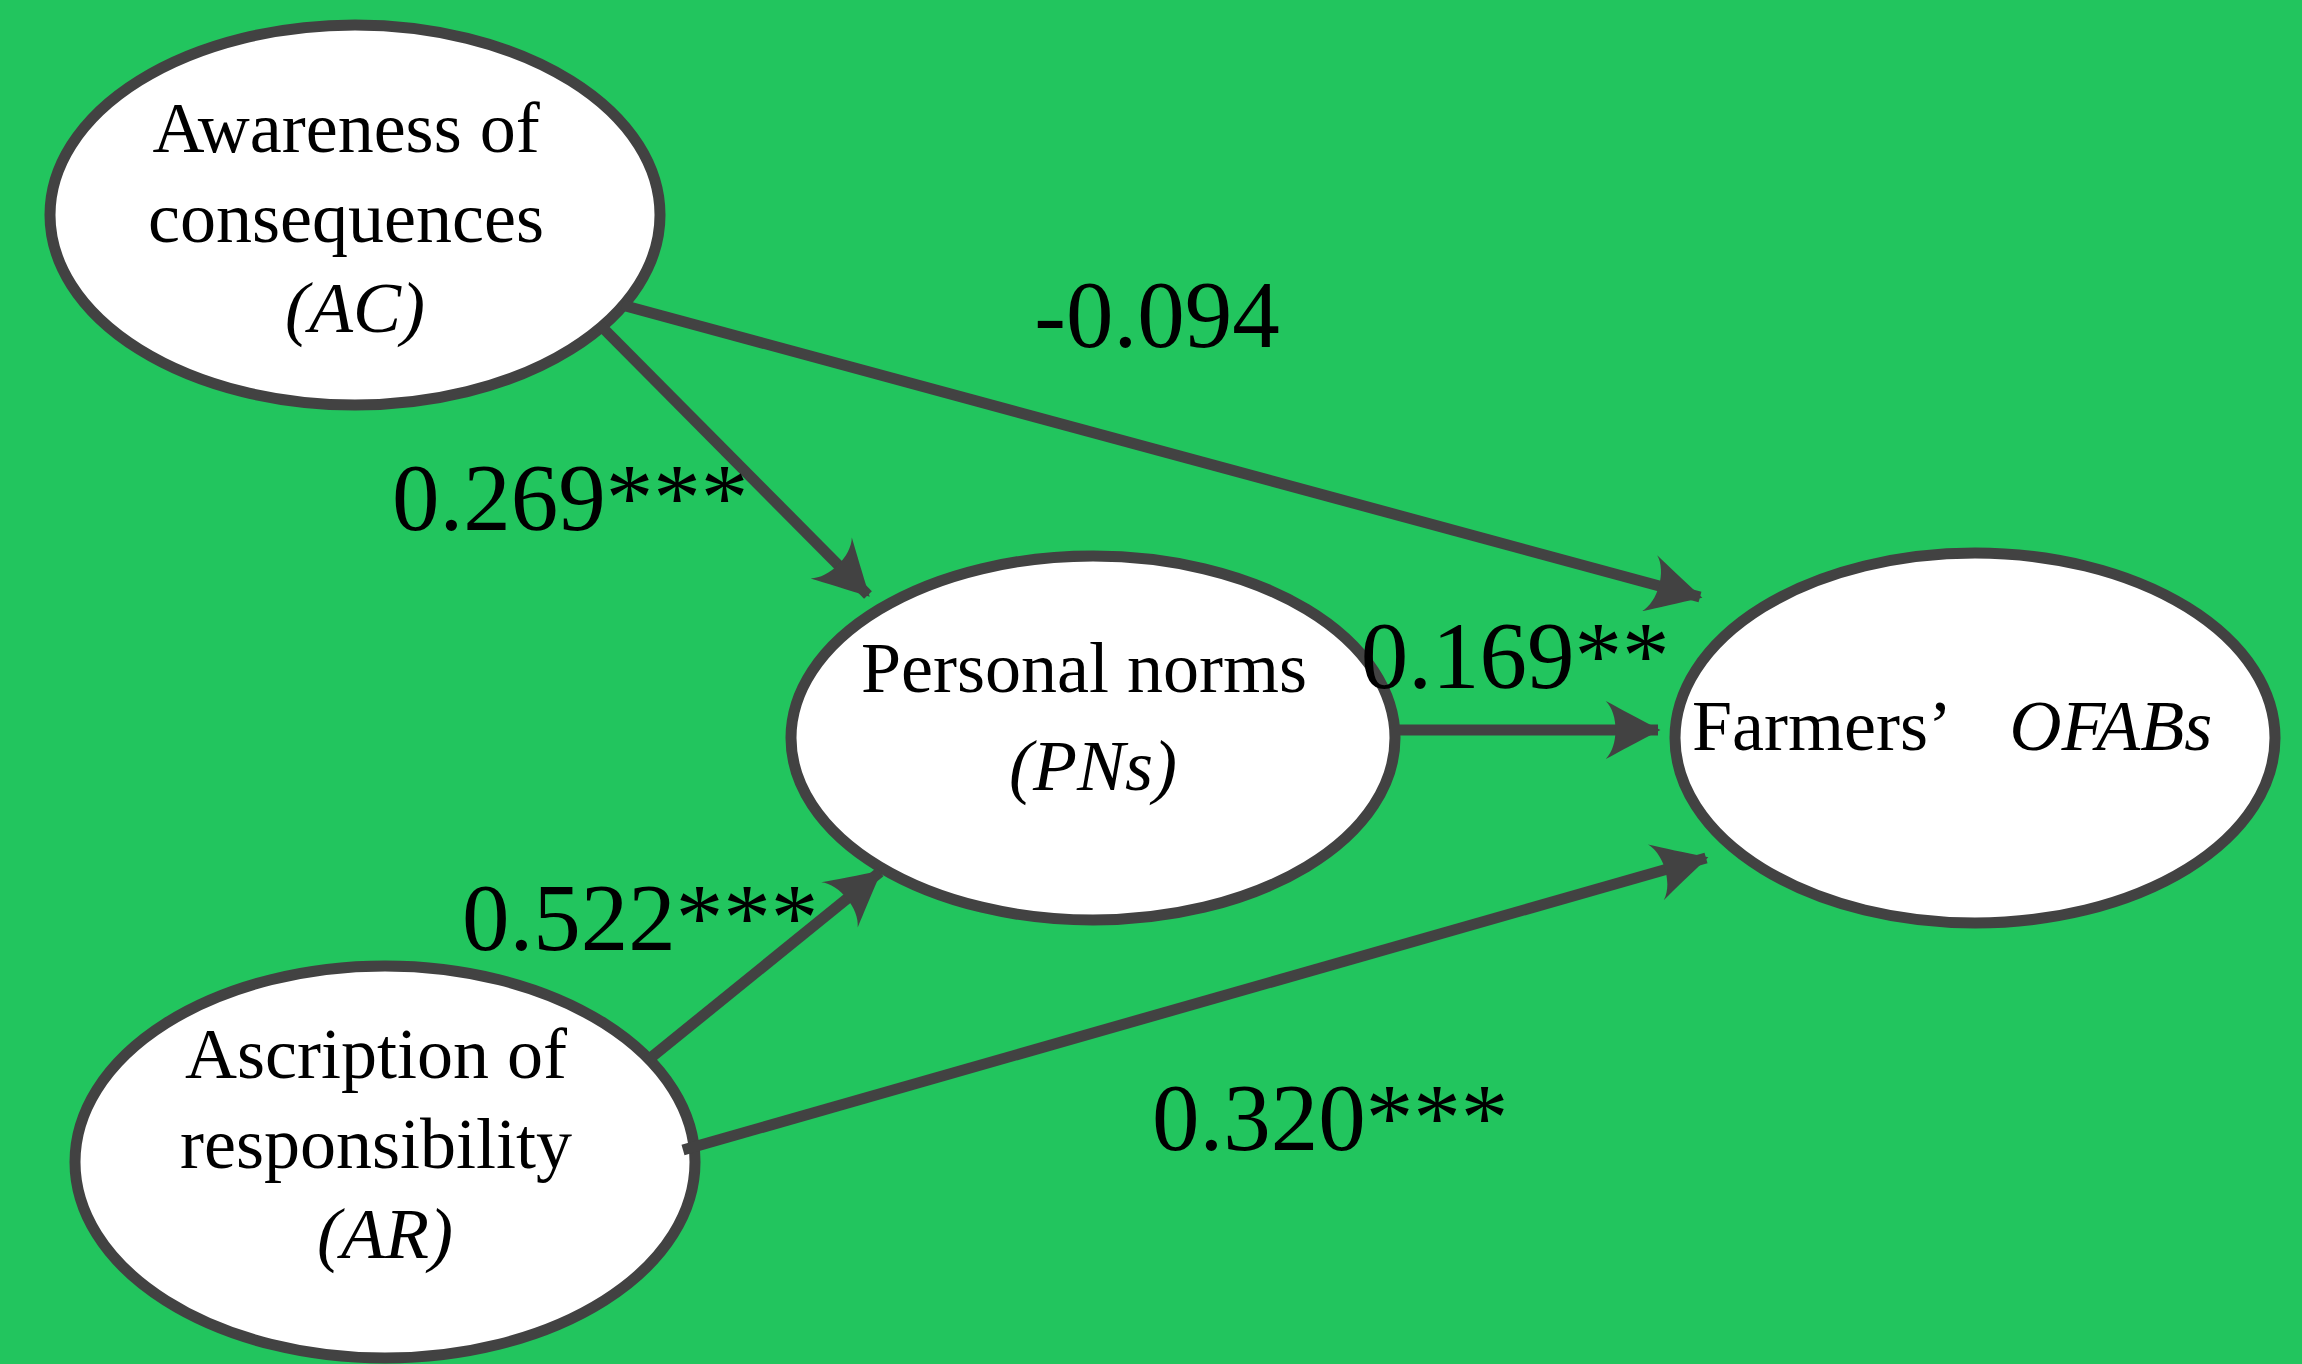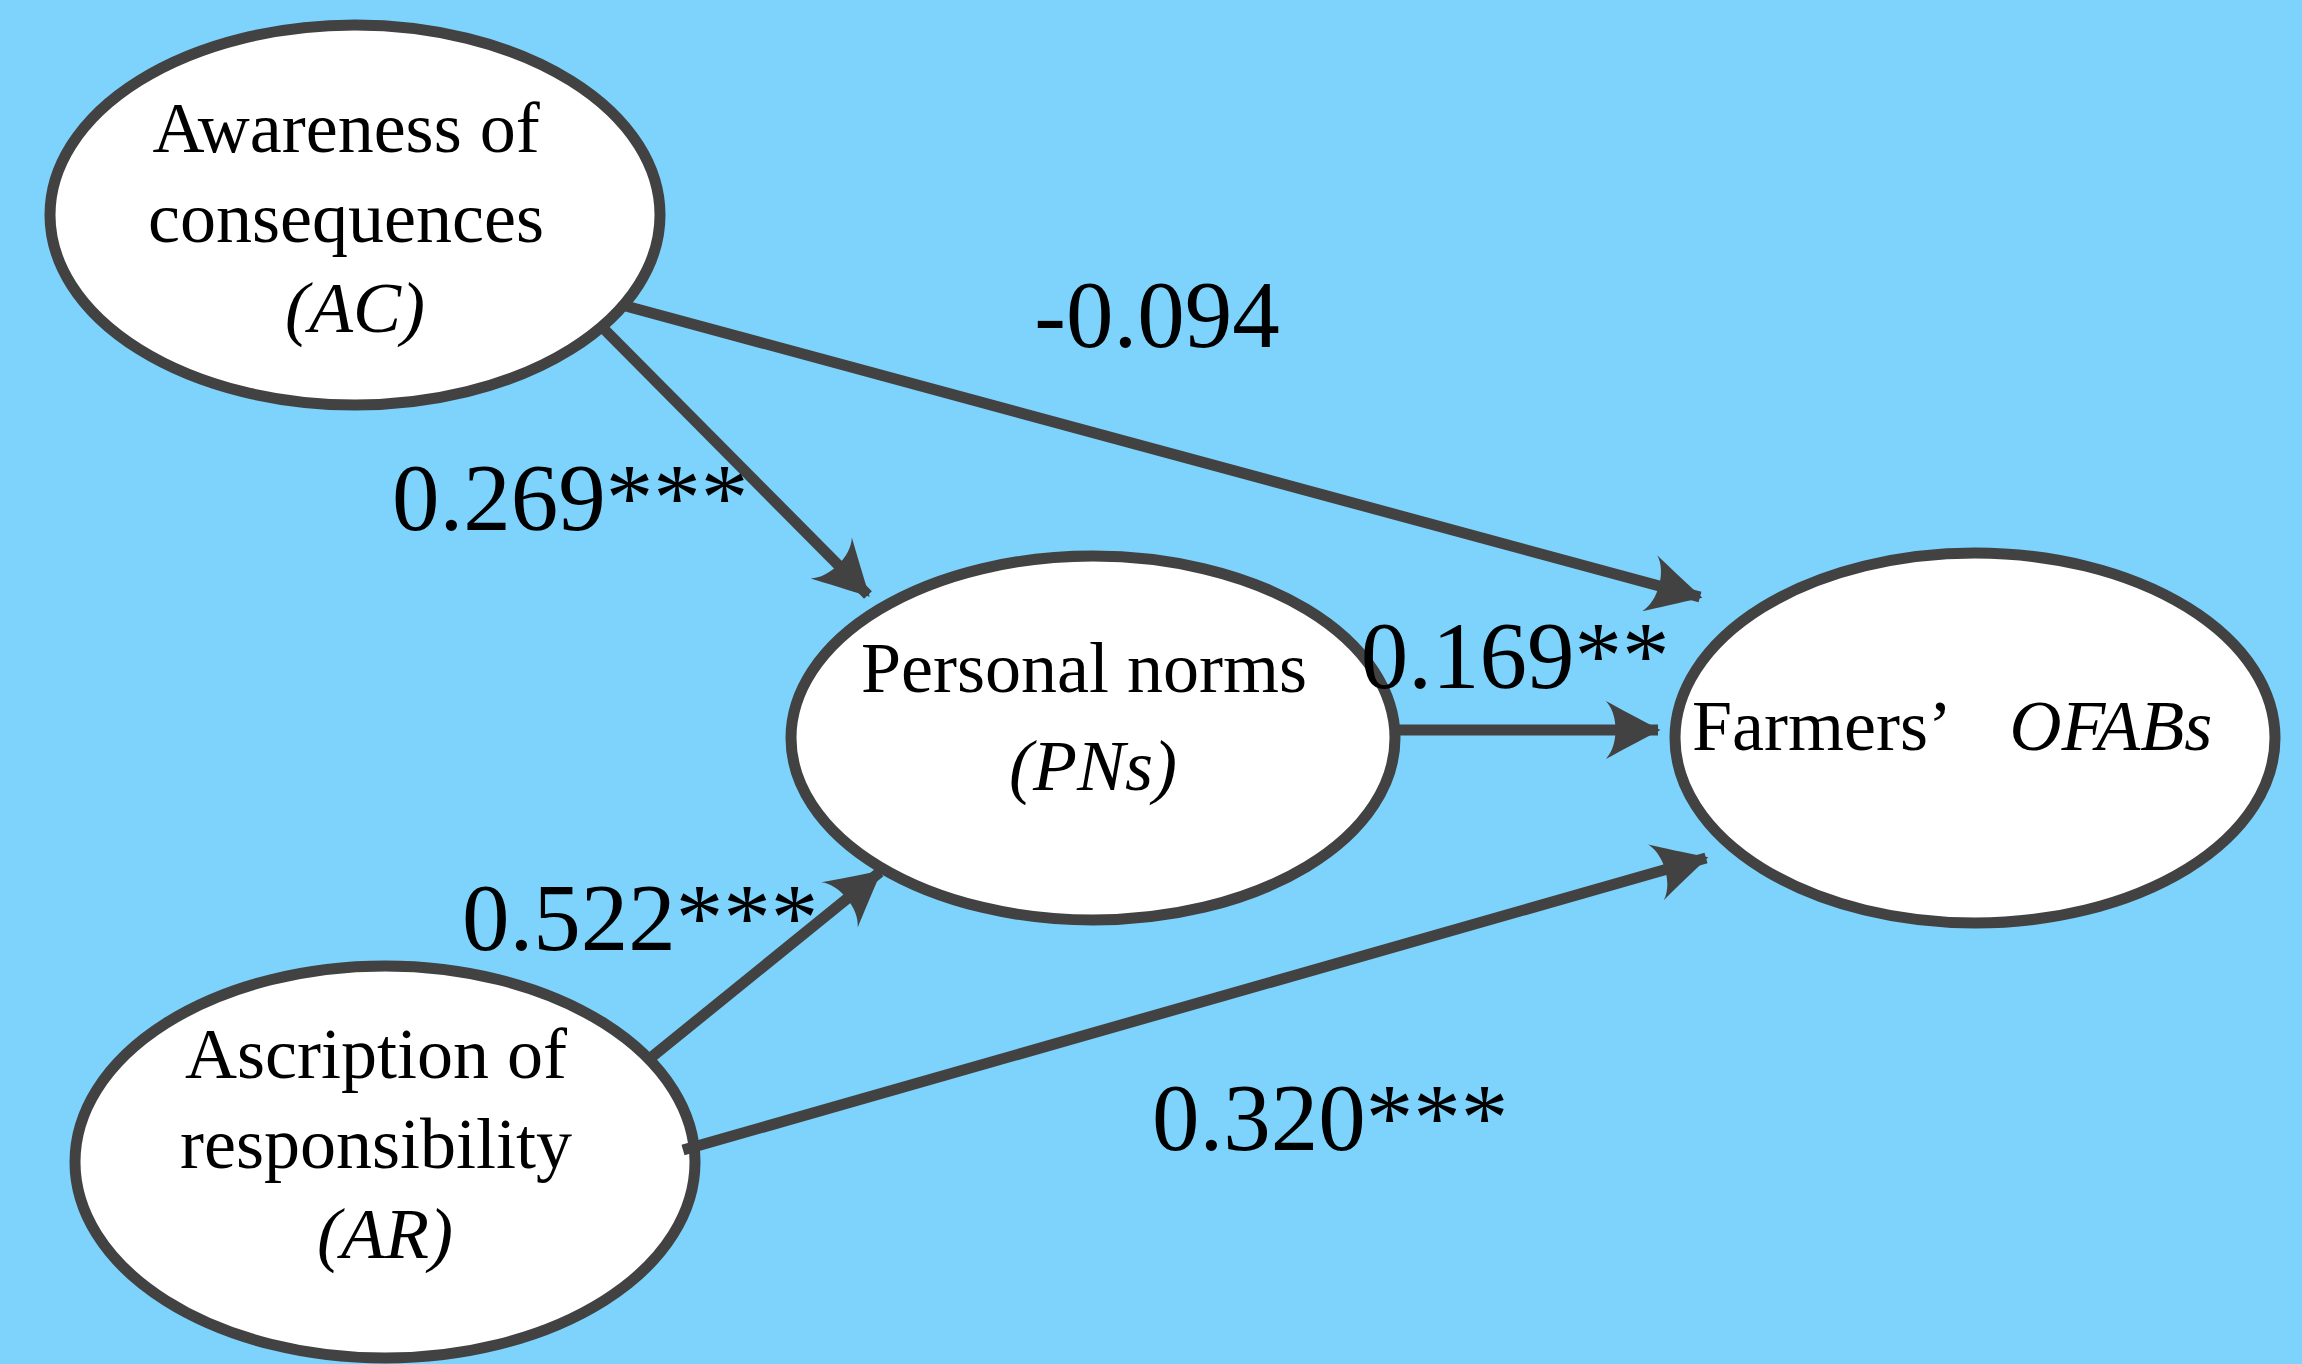--- a/index.html
+++ b/index.html
@@ -1,16 +1,16 @@
 <!DOCTYPE html>
 <html><head>
 <meta charset="utf-8">
 <style>
   html,body{margin:0;padding:0;background:#ffffff;}
-  .stage{position:relative;width:2302px;height:1364px;background:#7dd3fc;overflow:hidden;}
+  .stage{position:relative;width:2302px;height:1364px;background:#22c55e;overflow:hidden;}
   .node{fill:#ffffff;stroke:#424242;stroke-width:11;}
   .edge{stroke:#424242;stroke-width:11;fill:none;}
   .arrowhead{fill:#424242;stroke:none;}
   .nlabel{font-family:"Liberation Serif","DejaVu Serif",serif;font-size:72px;fill:#000000;text-anchor:middle;}
   .nlabel-start{font-family:"Liberation Serif","DejaVu Serif",serif;font-size:72px;fill:#000000;text-anchor:start;}
   .plabel{font-family:"Liberation Serif","DejaVu Serif",serif;font-size:95px;fill:#000000;text-anchor:middle;}
   .it{font-style:italic;}
 </style>
 </head>
 <body>

